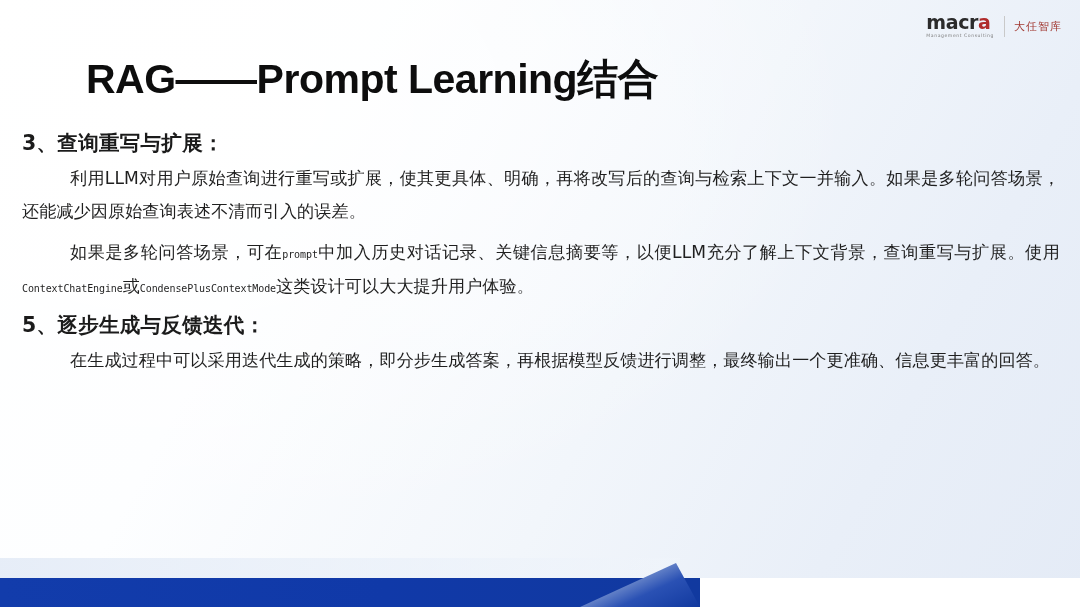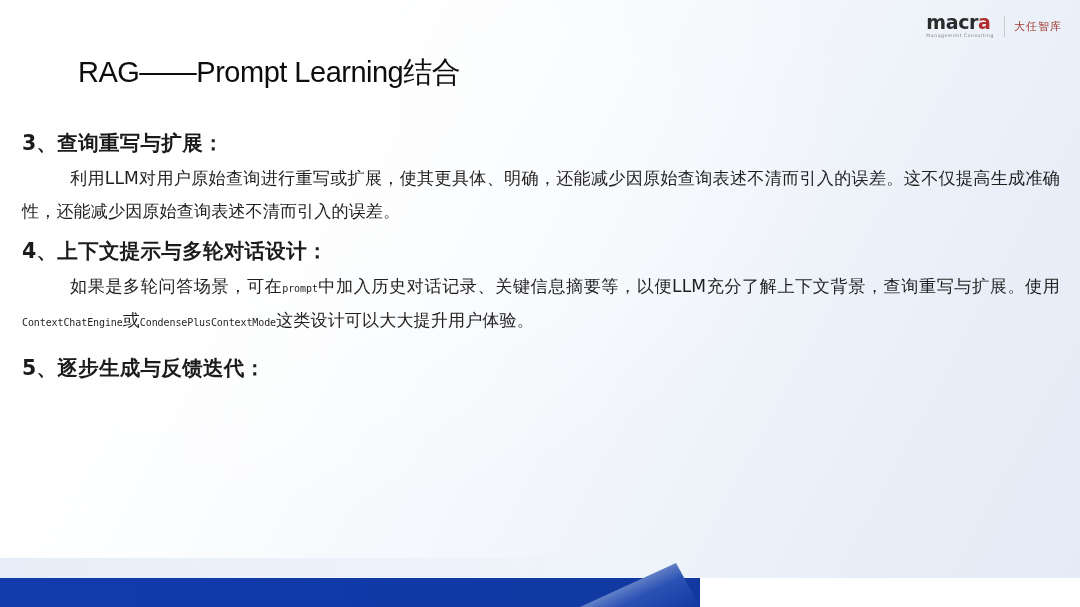--- a/index.html
+++ b/index.html
@@ -89,25 +89,25 @@
     font-size: 11px;
     color: #a23a33;
     letter-spacing: 1px;
     white-space: nowrap;
     line-height: 1;
   }
 
   
   .title {
     position: absolute;
-    left: 78px;
+    left: 86px;
     top: 56px;
     font-family: "Liberation Sans", sans-serif;
-    font-size: 29px;
-    font-weight: normal;
+    font-size: 41px;
+    font-weight: bold;
     color: #0d0d0d;
     letter-spacing: -0.5px;
     white-space: nowrap;
     line-height: 1.15;
   }
 
   
   .content {
     position: absolute;
     left: 22px;
@@ -137,21 +137,21 @@
   }
 
   .mono {
     font-family: "DejaVu Sans Mono", "Liberation Mono", monospace;
     font-size: 10px;
     letter-spacing: -0.1px;
   }
 
   .sec-block { margin-bottom: 4px; }
   .sec-block.s4 { margin-top: 7px; }
-  .sec-block.s5 { margin-top: 16px; }
+  .sec-block.s5 { margin-top: 7px; }
 
   
   .footer-wrap {
     position: absolute;
     left: 0;
     bottom: 0;
     width: 1080px;
     height: 52px;
     z-index: 4;
   }
@@ -206,30 +206,30 @@
     <div class="logo-sep"></div>
     <div class="logo-cn">大任智库</div>
   </div>
 
   <div class="title">RAG——Prompt Learning结合</div>
 
   <div class="content">
 
     <div class="sec-block s3">
       <div class="sec-head">3、查询重写与扩展：</div>
-      <div class="sec-body">利用LLM对用户原始查询进行重写或扩展，使其更具体、明确，还能减少因原始查询表述不清而引入的误差。这不仅提高生成准确性，还能减少因原始查询表述不清而引入的误差。</div>
+      <div class="sec-body">利用LLM对用户原始查询进行重写或扩展，使其更具体、明确，再将改写后的查询与检索上下文一并输入。如果是多轮问答场景，还能减少因原始查询表述不清而引入的误差。</div>
     </div>
 
     <div class="sec-block s4">
-      <div class="sec-head">4、上下文提示与多轮对话设计：</div>
       <div class="sec-body"><span>如果是多轮问答场景，可在</span><span class="mono">prompt</span><span>中加入历史对话记录、关键信息摘要等，以便LLM充分了解上下文背景，查询重写与扩展。使用</span><span class="mono">ContextChatEngine</span><span>或</span><span class="mono">CondensePlusContextMode</span><span>这类设计可以大大提升用户体验。</span></div>
     </div>
 
     <div class="sec-block s5">
       <div class="sec-head">5、逐步生成与反馈迭代：</div>
+      <div class="sec-body">在生成过程中可以采用迭代生成的策略，即分步生成答案，再根据模型反馈进行调整，最终输出一个更准确、信息更丰富的回答。</div>
     </div>
 
   </div>
 
   <div class="footer-wrap">
     <div class="footer-upper-shade"></div>
     <div class="footer-bar"></div>
     <div class="footer-blue"></div>
     <div class="footer-wedge"></div>
   </div>

